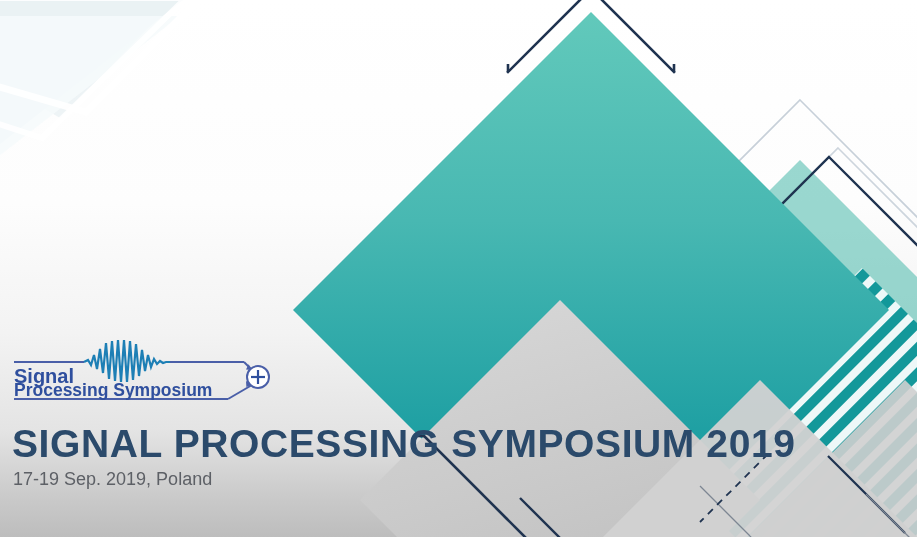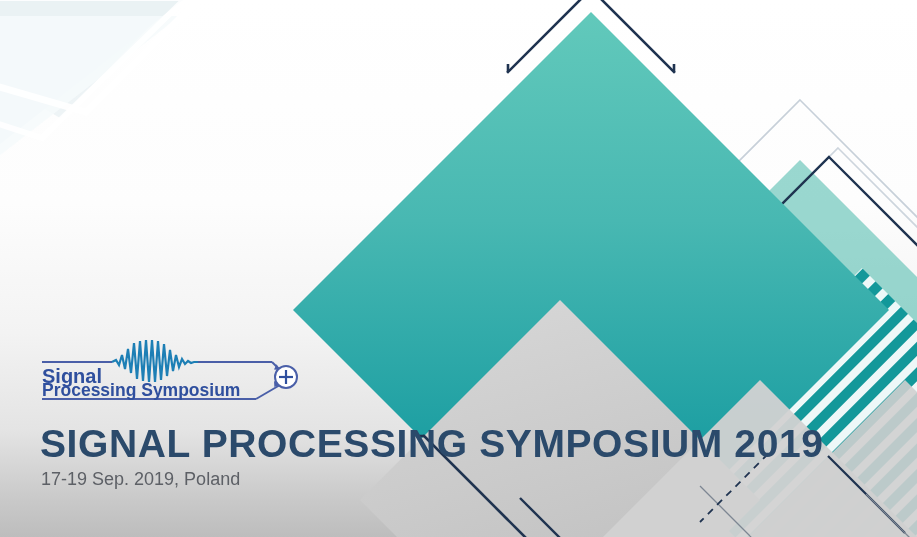--- a/index.html
+++ b/index.html
@@ -6,21 +6,21 @@
   body{
     width:917px;height:537px;overflow:hidden;
     font-family:"Liberation Sans", sans-serif;
     background:#ffffff;
   }
   #stage{
     position:relative;width:917px;height:537px;overflow:hidden;
     background:linear-gradient(to bottom,#ffffff 0%,#fdfdfd 38%,#f3f3f3 62%,#e4e4e4 80%,#c9c9c9 93%,#bdbdbd 100%);
   }
   #art{position:absolute;inset:0;}
-  .txt-layer{position:absolute;inset:0;margin-left:28px;}
+  .txt-layer{position:absolute;inset:0;}
 
   .logo-wrap{position:absolute;left:12px;top:338px;width:258px;height:72px;}
   .logo-wrap svg{display:block;}
 
   .title{
     position:absolute;left:12px;top:424px;
     font-size:39px;font-weight:bold;letter-spacing:.6px;
     color:#2b4a6b;white-space:nowrap;line-height:1;
     font-family:"Liberation Sans", sans-serif;
   }

